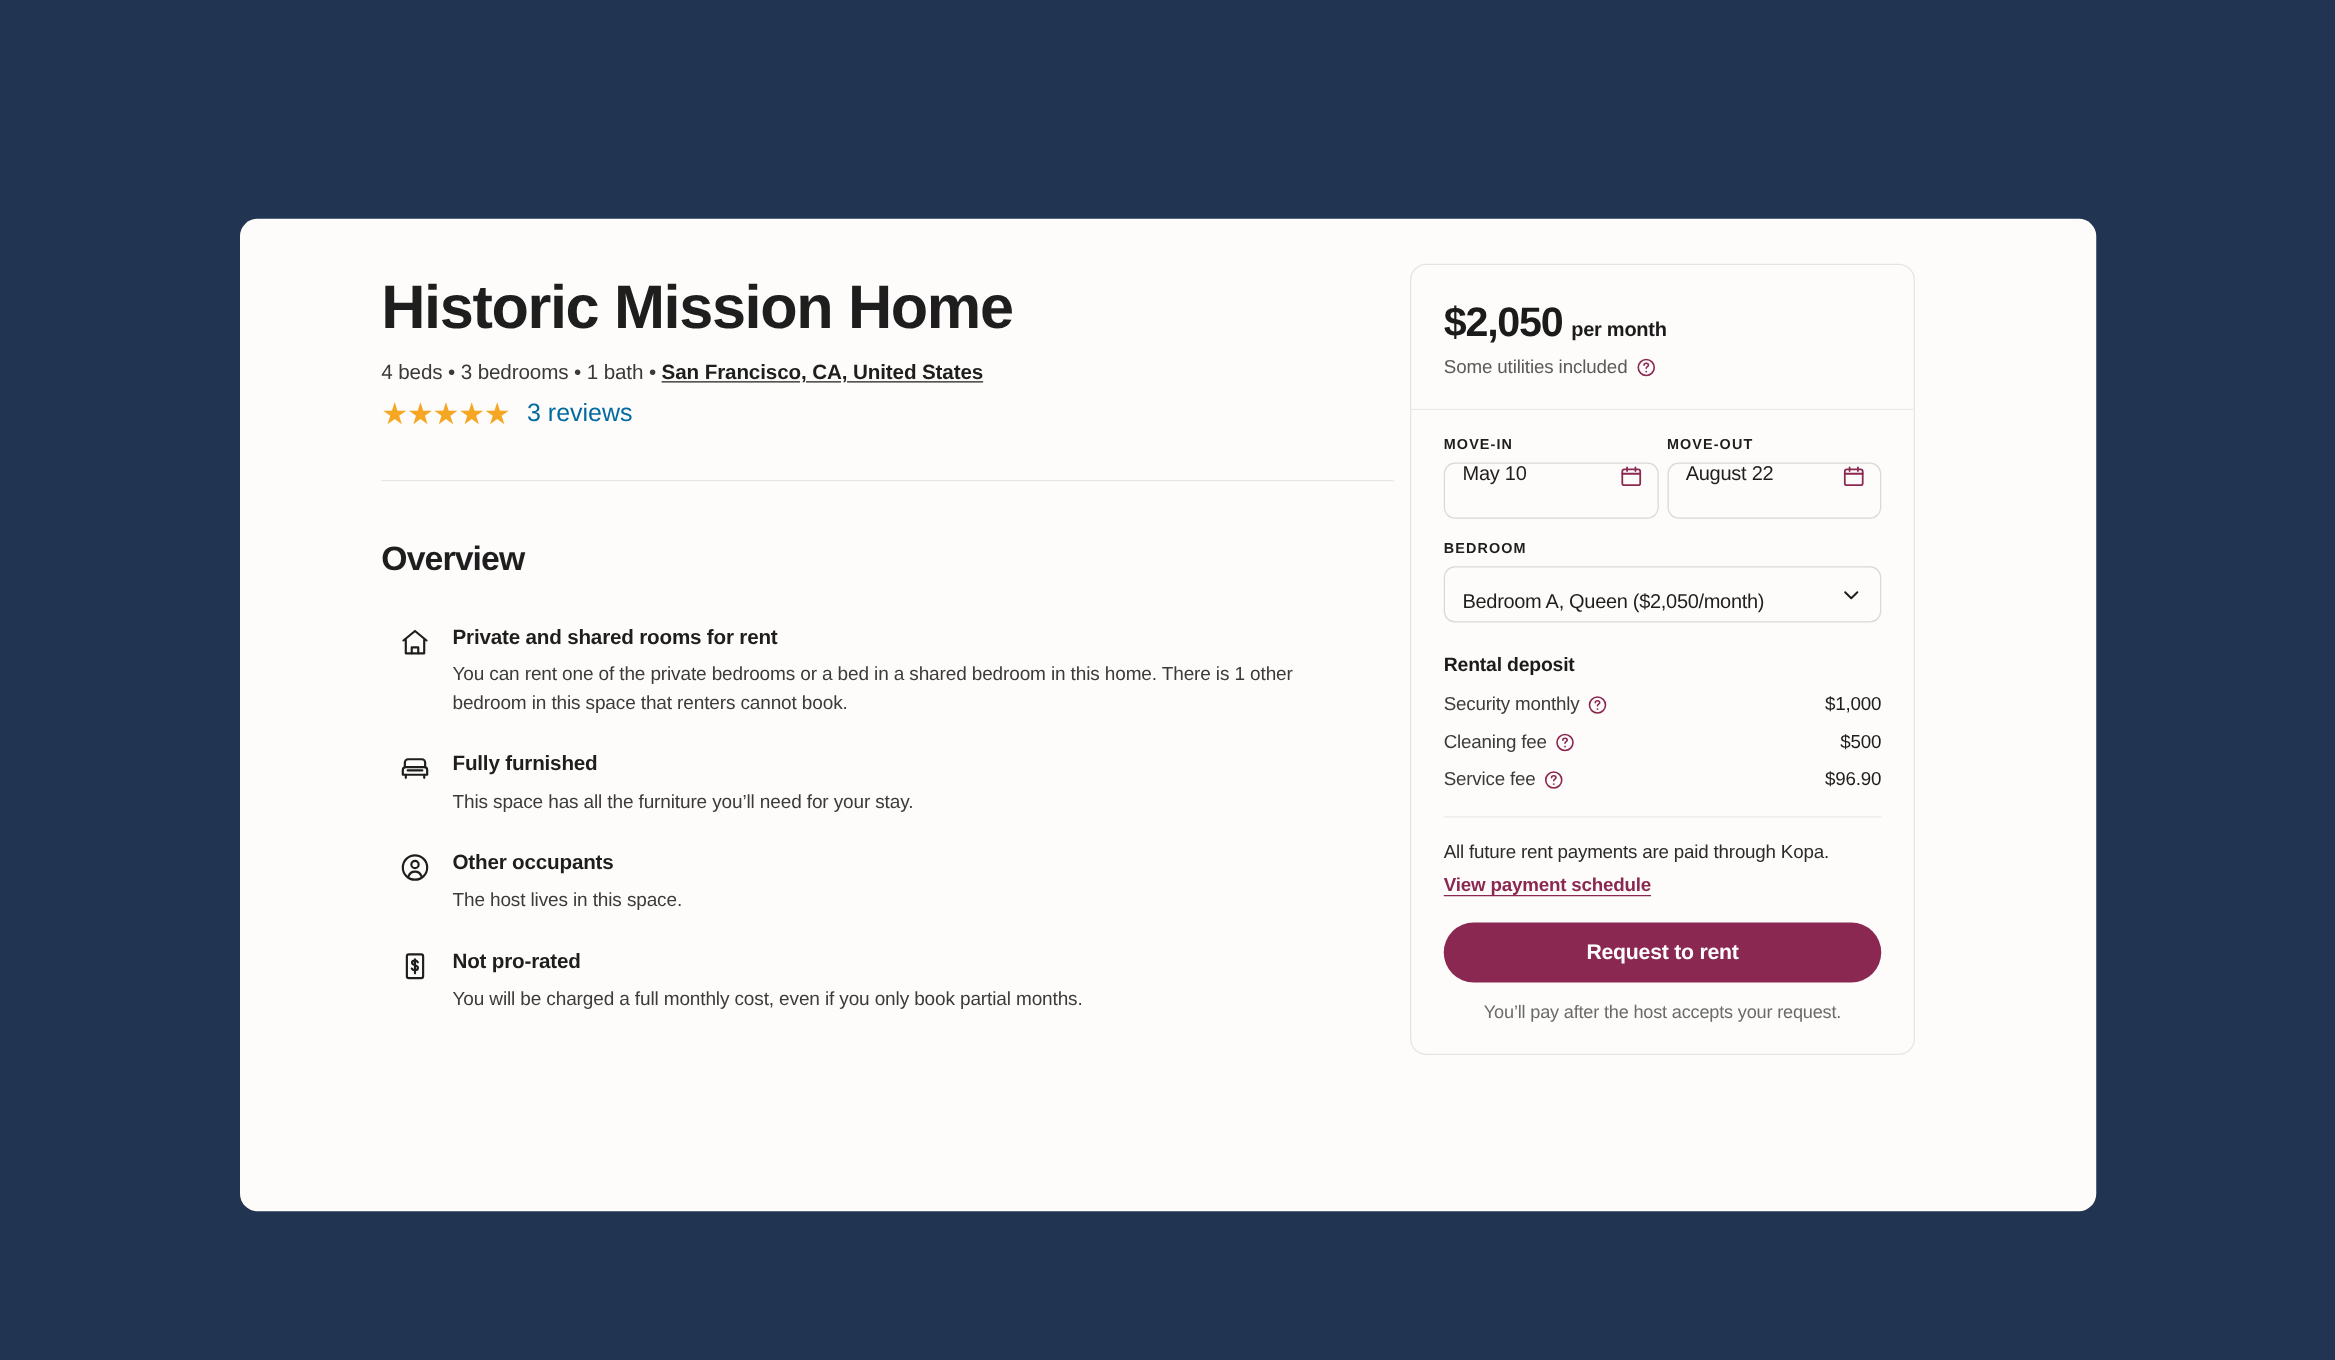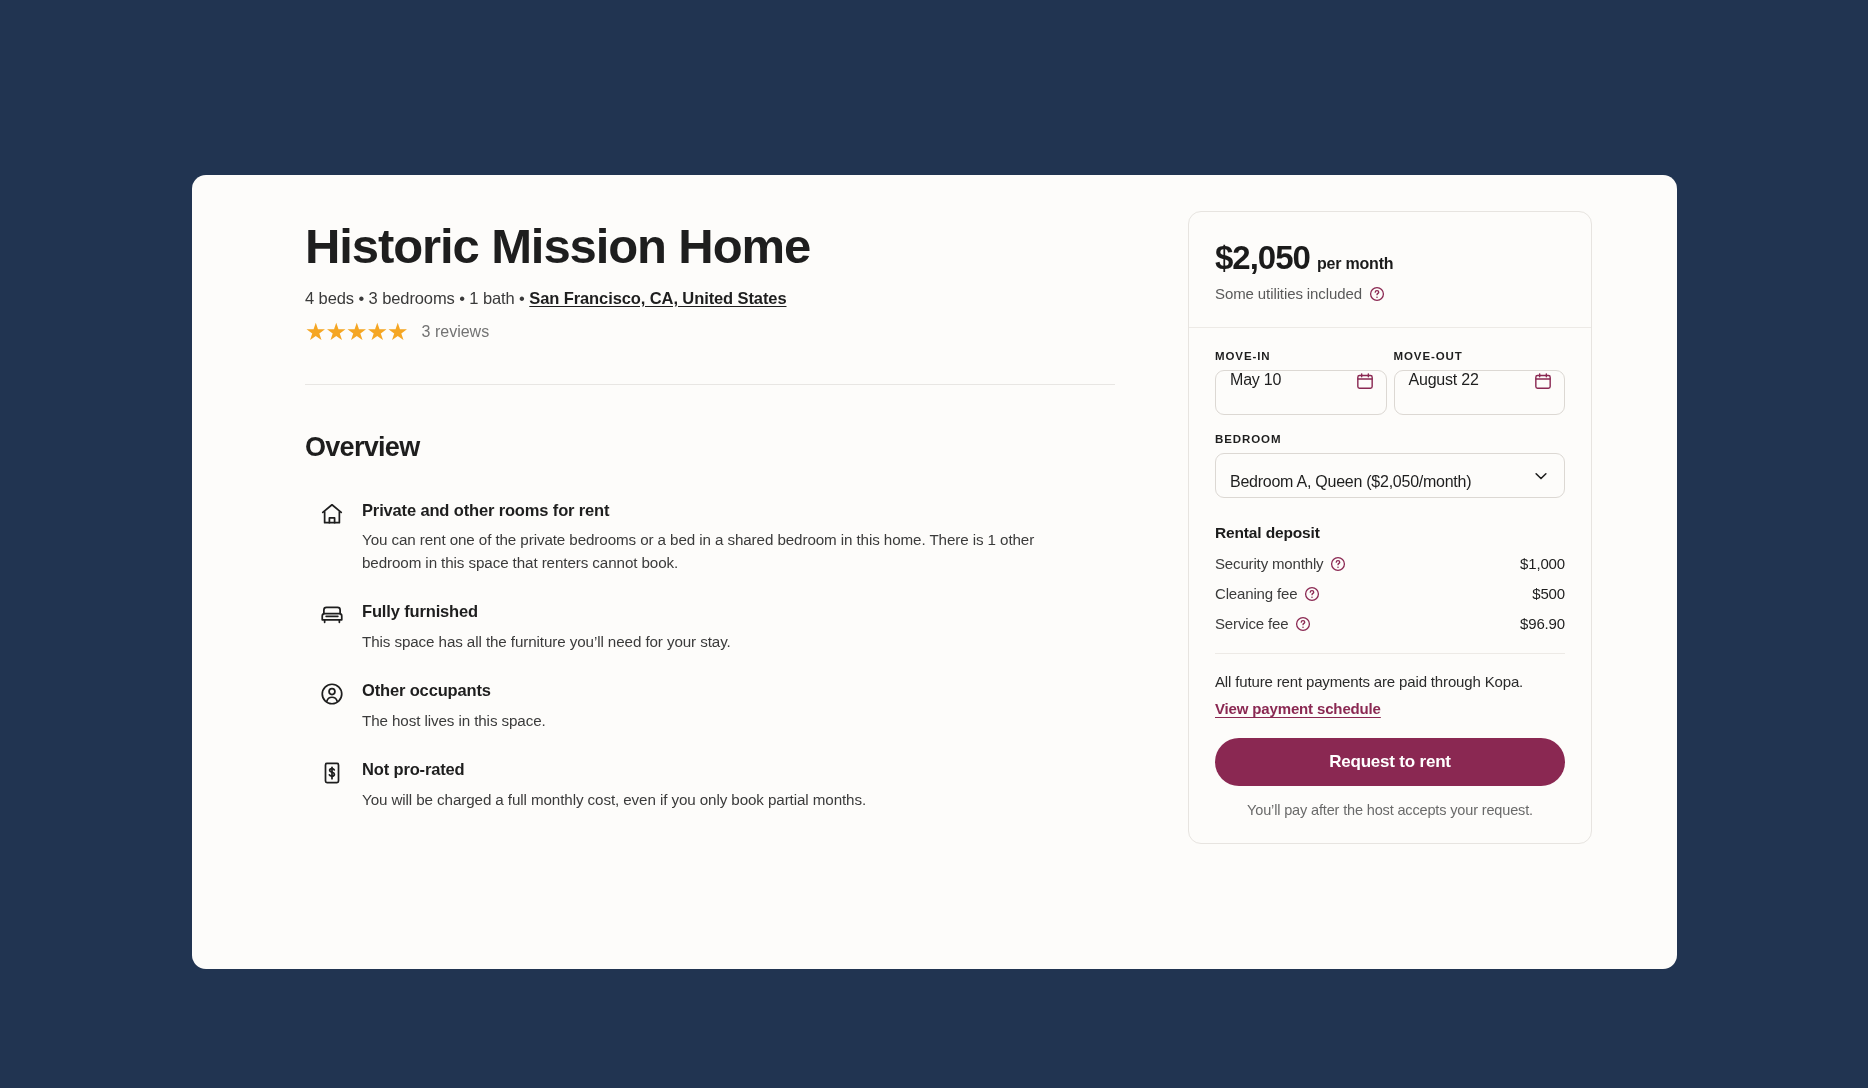--- a/index.html
+++ b/index.html
@@ -65,22 +65,22 @@
   }
   .stars {
     display: flex;
     gap: 0px;
     color: #F5A623;
     font-size: 24px;
     line-height: 1;
     letter-spacing: -1px;
   }
   .reviews-count {
-    font-size: 16px;
-    color: #737373;
+    font-size: 20px;
+    color: #0369a1;
   }
 
   .divider {
     margin-top: 40px;
     height: 1px;
     background: #E8E6E3;
     width: 810px;
   }
 
   .overview-title {
@@ -124,21 +124,21 @@
     font-size: 15.2px;
     color: #3B3B3B;
     line-height: 1.48;
     letter-spacing: -0.1px;
     max-width: 680px;
   }
 
   
   .booking-card {
     position: absolute;
-    left: 996px;
+    left: 936px;
     top: 36px;
     width: 404px;
     background: #FDFCFA;
     border: 1px solid #E7E4E0;
     border-radius: 13px;
     padding: 0;
   }
 
   .price-block {
     padding: 27px 26px 25px 26px;
@@ -341,21 +341,21 @@
 
       <div class="feature">
         <span class="feature-icon">
           <svg viewBox="0 0 24 24" fill="none" stroke="currentColor" stroke-width="1.6" stroke-linecap="round" stroke-linejoin="round">
             <path d="M3.5 10.5 12 3.5l8.5 7"></path>
             <path d="M5.2 10v10h13.6V10"></path>
             <path d="M9.6 20v-4.4h4.8V20"></path>
           </svg>
         </span>
         <div class="feature-body">
-          <div class="feature-title">Private and other rooms for rent</div>
+          <div class="feature-title">Private and shared rooms for rent</div>
           <div class="feature-desc">You can rent one of the private bedrooms or a bed in a shared bedroom in this home. There is 1 other bedroom in this space that renters cannot book.</div>
         </div>
       </div>
 
       <div class="feature">
         <span class="feature-icon">
           <svg viewBox="0 0 24 24" fill="none" stroke="currentColor" stroke-width="1.6" stroke-linecap="round" stroke-linejoin="round">
             <path d="M4.5 10.5V7.4a2.4 2.4 0 0 1 2.4-2.4h10.2a2.4 2.4 0 0 1 2.4 2.4v3.1"></path>
             <path d="M3 13a2.2 2.2 0 0 1 2.2-2.2h13.6A2.2 2.2 0 0 1 21 13v3.4H3z"></path>
             <path d="M5.2 16.4v2.3M18.8 16.4v2.3"></path>

